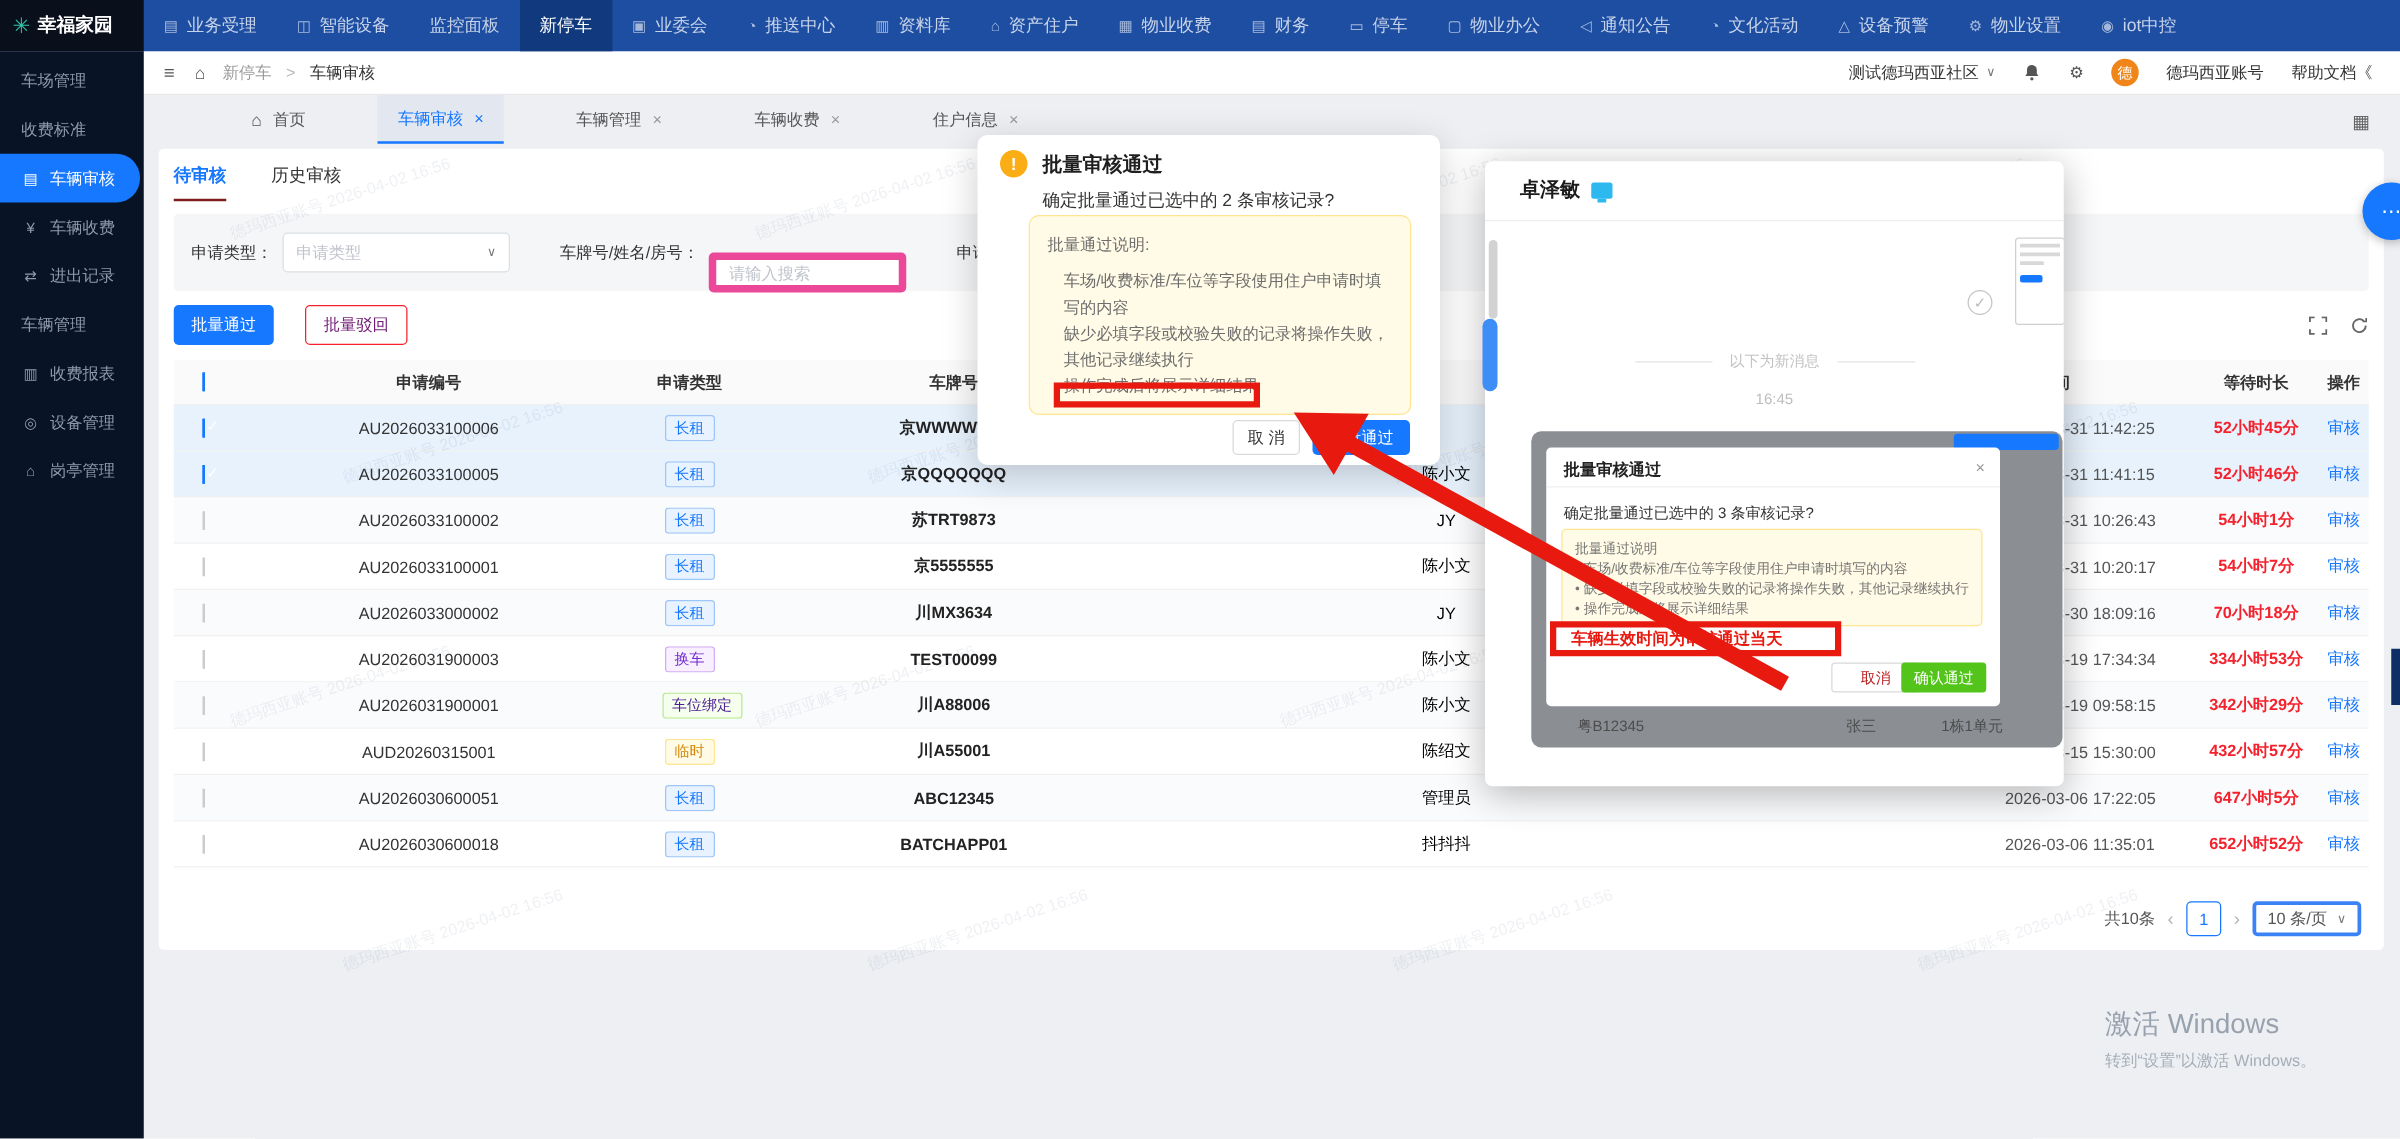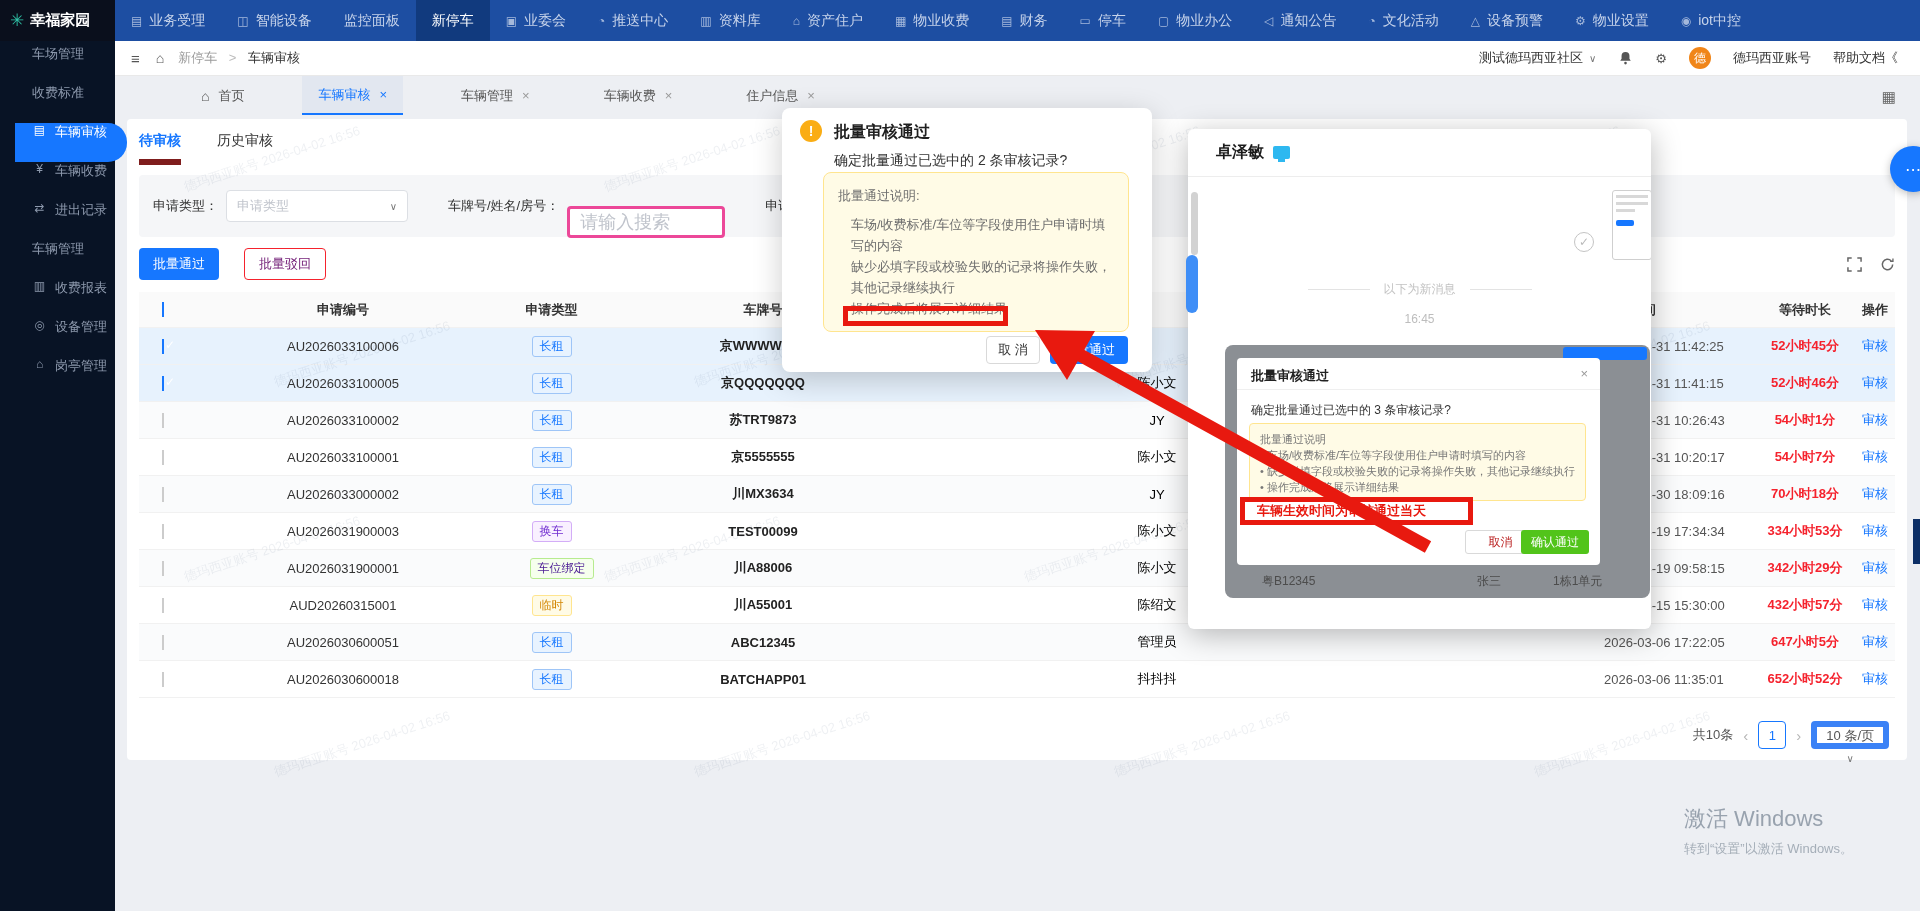--- a/index.html
+++ b/index.html
@@ -35,35 +35,35 @@
   .tabbar { position:absolute; left:115px; top:76px; width:1805px; height:39px; background:#edeff3; display:flex; align-items:stretch; padding-left:70px; z-index:6; }
   .tab { display:flex; align-items:center; gap:9px; padding:0 16px; margin-right:42px; color:#555; font-size:13px; cursor:pointer; white-space:nowrap; }
   .tab.active { background:#e2e7f0; color:#1677ff; border-bottom:2px solid #1677ff; }
   .tab-close { font-size:13px; color:#999; }
   .tab.active .tab-close { color:#1677ff; }
   .tab-home { font-size:14px; }
   .grid-ico { position:absolute; right:24px; top:12px; color:#666; font-size:15px; cursor:pointer; }
 
   
   .sidebar { position:absolute; left:0; top:41px; width:115px; height:870px; background:#081325; z-index:8; padding-top:4px; }
-  .side-item { height:39px; display:flex; align-items:flex-start; gap:8px; padding-left:17px; color:#8d99ad; font-size:13px; cursor:pointer; white-space:nowrap;margin-left:15px; }
+  .side-item { height:39px; display:flex; align-items:center; gap:8px; padding-left:17px; color:#8d99ad; font-size:13px; cursor:pointer; white-space:nowrap; }
   .side-item.active { background:#1677ff; color:#fff; width:112px; border-radius:0 19px 19px 0; }
   .side-ico { width:15px; font-size:12px; text-align:center; }
   .side-ico:empty { display:none; }
 
   
   .main-card { position:absolute; left:127px; top:119px; width:1780px; height:641px; background:#fff; border-radius:4px; z-index:2; }
   .subtabs { padding:13px 12px 0; display:flex; gap:36px; }
   .subtab { font-size:14px; color:#333; padding-bottom:9px; cursor:pointer; }
-  .subtab.active { color:#1677ff; border-bottom:6px solid #7f1d1d; font-weight:bold; }
+  .subtab.active { color:#1677ff; border-bottom:2px solid #7f1d1d; font-weight:bold; }
   .filterbar { margin:10px 12px 0; background:#f5f6f8; border-radius:4px; height:62px; display:flex; align-items:center; gap:14px; padding:0 14px; font-size:13px; color:#333; }
   .f-group { display:flex; align-items:center; gap:8px; }
   .f-sep { width:12px; }
   .f-select { width:182px; height:32px; background:#fff; border:1px solid #dcdfe4; border-radius:4px; display:flex; align-items:center; justify-content:space-between; padding:0 10px; color:#c0c4cc; cursor:pointer; }
-  .f-input { height:32px; background:#fff; border:3px solid #ec4899; border-radius:4px; padding:0 10px; font-size:18px; color:#333; font-family:inherit;margin-top:32px; }
+  .f-input { height:32px; background:#fff; border:6px solid #ec4899; border-radius:4px; padding:0 10px; font-size:13px; color:#333; font-family:inherit;margin-top:32px; }
   .f-input::placeholder { color:#c0c4cc; }
   .toolbar { margin:11px 12px 0; display:flex; align-items:center; }
   .btn { height:32px; border-radius:4px; font-size:13px; display:flex; align-items:center; padding:0 14px; cursor:pointer; border:none; font-family:inherit; }
   .btn-primary { background:#1677ff; color:#fff; }
   .btn-danger { background:#fff; color:#701a75; border:1px solid #f5222d; margin-left:25px; }
   .toolbar-icons { margin-left:auto; display:flex; gap:18px; color:#666; }
   .tool-ico { cursor:pointer; display:flex; align-items:center; }
 
   
   .tbl { margin:12px 12px 0; width:1756px; font-size:13px; }
@@ -83,21 +83,21 @@
   .tag-green { color:#4c1d95; border-color:#b7eb8f; background:#f6ffed;margin-left:20px; }
   .tag-gold { color:#d48806; border-color:#ffe58f; background:#fffbe6; }
   .cb { width:16px; height:16px; border:1px solid #ccc; border-radius:3px; background:#fff; margin:0 auto; position:relative; cursor:pointer; }
   .cb.checked, .cb.indeterminate { background:#1677ff; border-color:#1677ff; }
   .cb.checked::after { content:"✓"; color:#fff; font-size:12px; position:absolute; left:2px; top:-1px; }
   .cb.indeterminate::after { content:""; position:absolute; left:3px; right:3px; top:6px; height:2px; background:#fff; }
 
   .pager { position:absolute; right:18px; bottom:11px; display:flex; align-items:center; gap:10px; font-size:13px; color:#555; }
   .pg-arrow { color:#b5b5b5; cursor:pointer; font-size:15px; }
   .page-box { min-width:28px; height:28px; border:1px solid #1677ff; color:#1677ff; border-radius:4px; display:flex; align-items:center; justify-content:center; cursor:pointer; }
-  .size-box { border:6px solid #3b82f6; height:28px; padding:0 9px; display:flex; align-items:center; gap:8px; border-radius:4px; background:#fff; cursor:pointer;flex-direction:column; }
+  .size-box { border:3px solid #3b82f6; height:28px; padding:0 9px; display:flex; align-items:center; gap:8px; border-radius:4px; background:#fff; cursor:pointer; }
 
   
   .watermark-layer { position:absolute; inset:0; pointer-events:none; z-index:5; }
   .wm { position:absolute; color:rgba(30,50,90,.075); font-size:13px; transform:rotate(-18deg); white-space:nowrap; }
 
   
   .modal { position:absolute; left:782px; top:108px; width:370px; height:264px; background:#fff; border-radius:8px; box-shadow:0 8px 30px rgba(0,0,0,.2); z-index:30; }
   .m-icon { position:absolute; left:18px; top:12px; width:22px; height:22px; border-radius:50%; background:#faad14; color:#fff; font-weight:bold; text-align:center; line-height:22px; font-size:14px; }
   .m-title { position:absolute; left:52px; top:14px; font-size:16px; font-weight:bold; color:#1f1f1f; }
   .m-q { position:absolute; left:52px; top:44px; font-size:14px; color:#333; }

